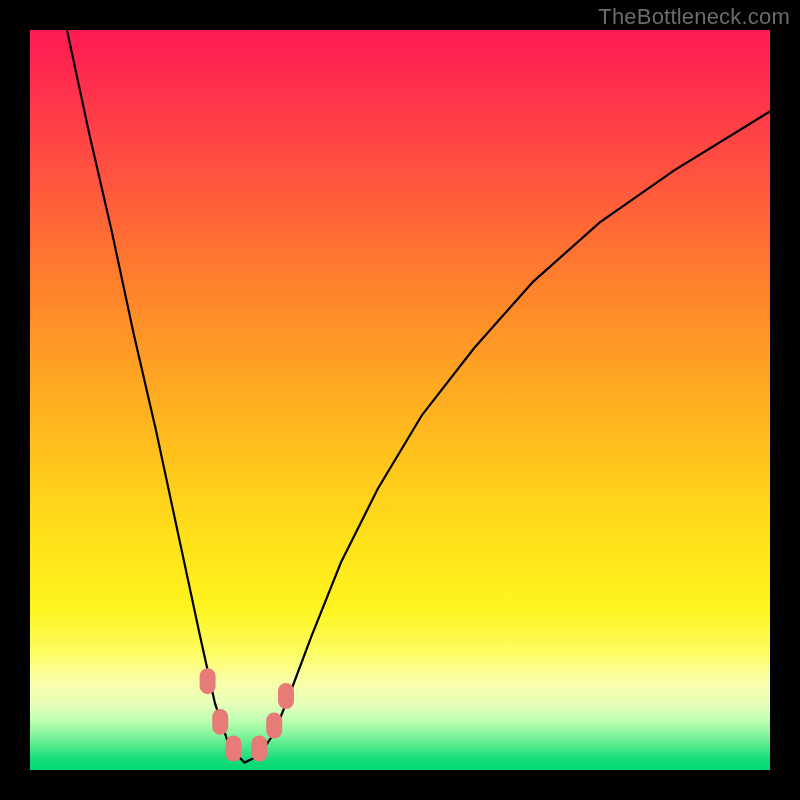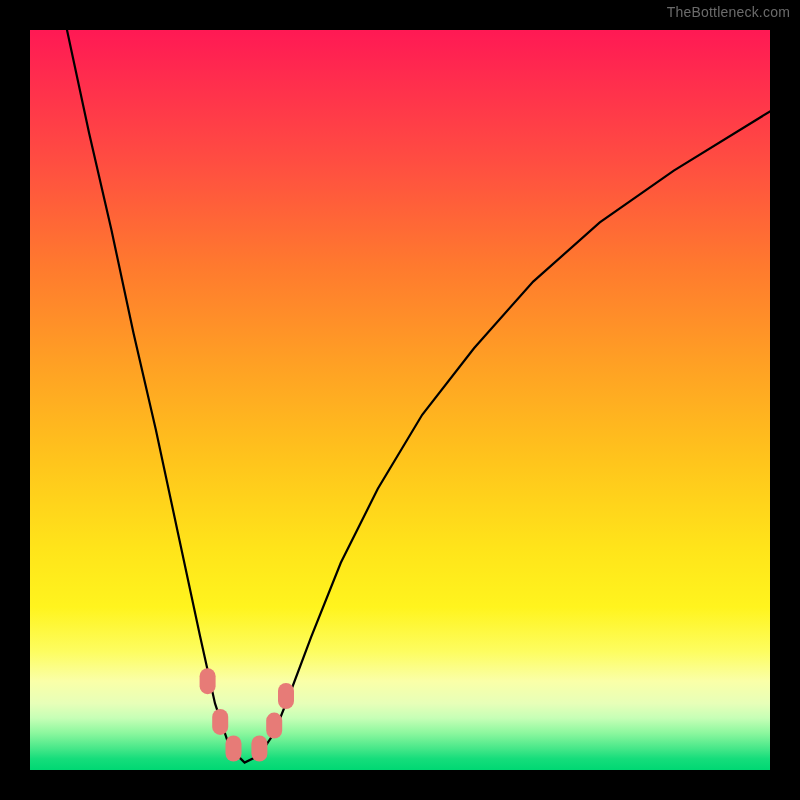--- a/index.html
+++ b/index.html
@@ -48,21 +48,21 @@
     left: 0;
     top: 0;
     width: 740px;
     height: 740px;
   }
   .watermark {
     position: absolute;
     top: 4px;
     right: 10px;
     color: #6b6b6b;
-    font-size: 14px;
+    font-size: 22px;
     font-weight: 500;
     letter-spacing: 0.2px;
     user-select: none;
   }
 </style>
 </head>
 <body>
 
 <div class="frame">
   <div class="watermark">TheBottleneck.com</div>

